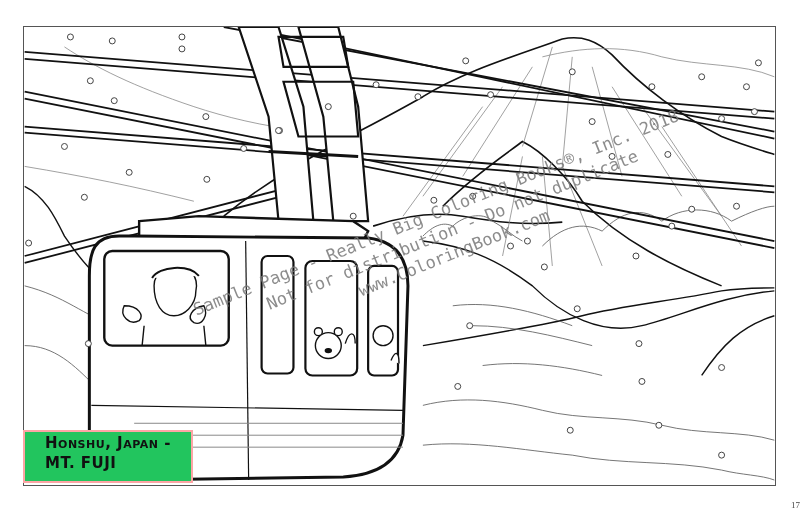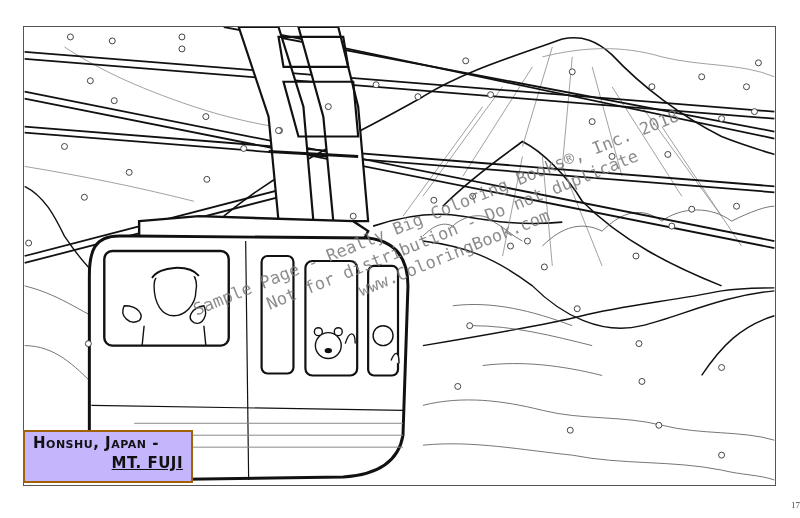--- a/index.html
+++ b/index.html
@@ -1,21 +1,21 @@
 <!DOCTYPE html>
 <html><head>
 <meta charset="utf-8">
 <style>
   html, body { margin: 0; padding: 0; background: #ffffff; }
   body { width: 800px; height: 518px; position: relative; overflow: hidden; font-family: "DejaVu Sans", sans-serif; }
   .frame { position: absolute; left: 23px; top: 26px; width: 753px; height: 460px; border: 1px solid #555; box-sizing: border-box; background: #fff; overflow: hidden; }
   .art { position: absolute; left: 0; top: 0; width: 100%; height: 100%; }
-  .caption-box { position: absolute; left: 23px; top: 430px; width: 170px; height: 53px; border: 2px solid #a16207; background: #c4b5fd; box-sizing: border-box; padding: 2px 8px; }
+  .caption-box { position: absolute; left: 23px; top: 430px; width: 170px; height: 53px; border: 2px solid #fca5a5; background: #22c55e; box-sizing: border-box; padding: 2px 20px; }
   .caption-line1 { font-family: "DejaVu Sans", sans-serif; font-weight: bold; font-size: 15px; letter-spacing: 0.5px; color: #111; font-variant: small-caps; white-space: nowrap; }
-  .caption-line2 { font-family: "DejaVu Sans", sans-serif; font-weight: bold; font-size: 15px; letter-spacing: 0.5px; color: #111; text-align: right; margin-top: 2px; white-space: nowrap; text-decoration: underline; }
+  .caption-line2 { font-family: "DejaVu Sans", sans-serif; font-weight: bold; font-size: 15px; letter-spacing: 0.5px; color: #111; text-align: left; margin-top: 2px; white-space: nowrap; }
   .watermark { position: absolute; left: 190px; top: 300px; width: 640px; transform-origin: 0 0; transform: rotate(-22deg); font-family: "DejaVu Sans Mono", monospace; color: rgba(120,120,120,0.85); pointer-events: none; }
   .wm-line { font-size: 17px; white-space: nowrap; line-height: 22px; }
   .wm1 { margin-left: 0px; }
   .wm2 { margin-left: 70px; }
   .wm3 { margin-left: 160px; }
   .page-number { position: absolute; left: 0; width: 800px; top: 500px; text-align: right; font-family: "Liberation Serif", serif; font-size: 9px; color: #444; }
 </style>
 </head>
 <body>
 

